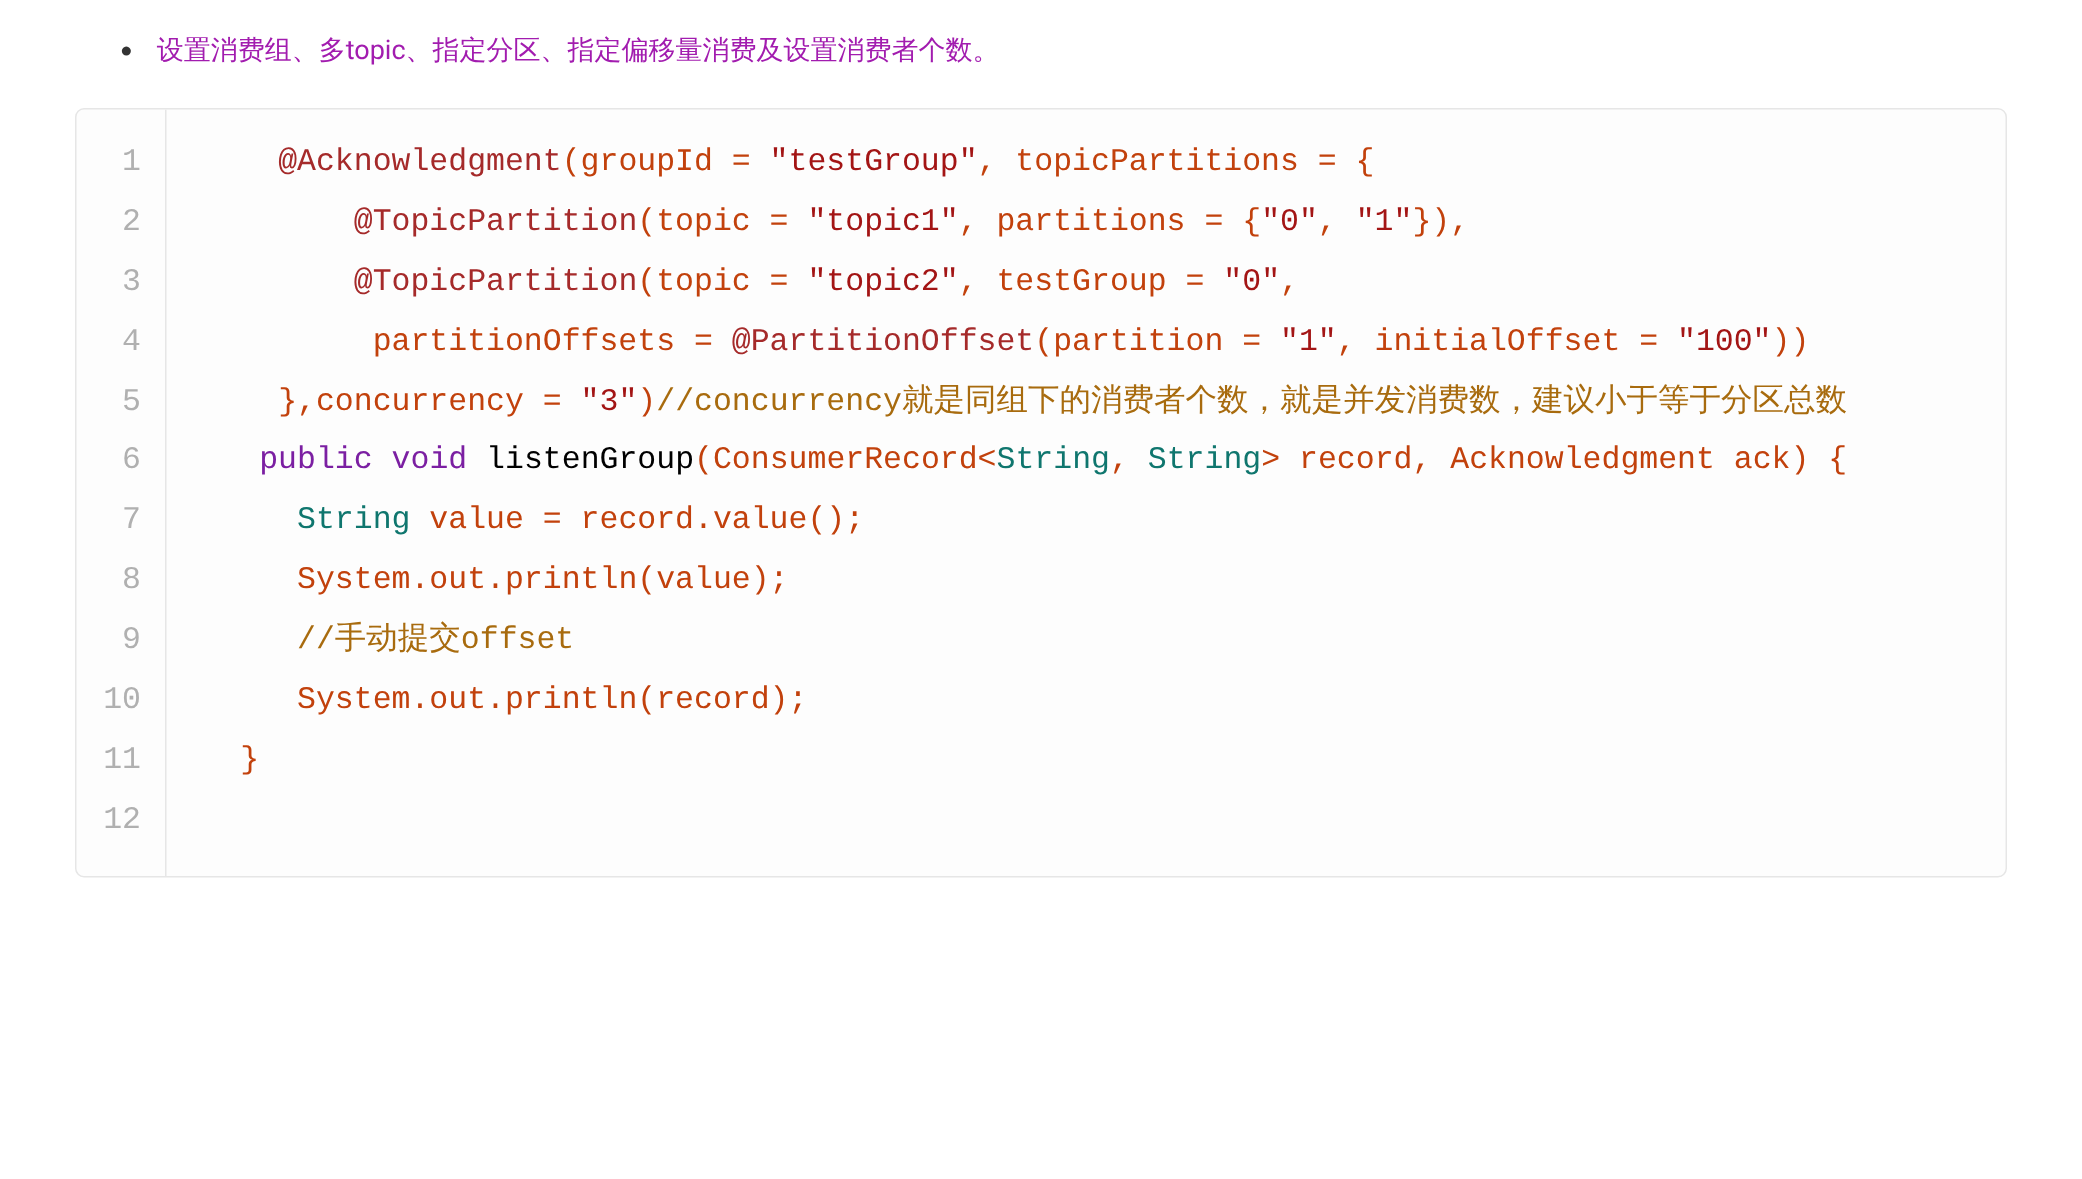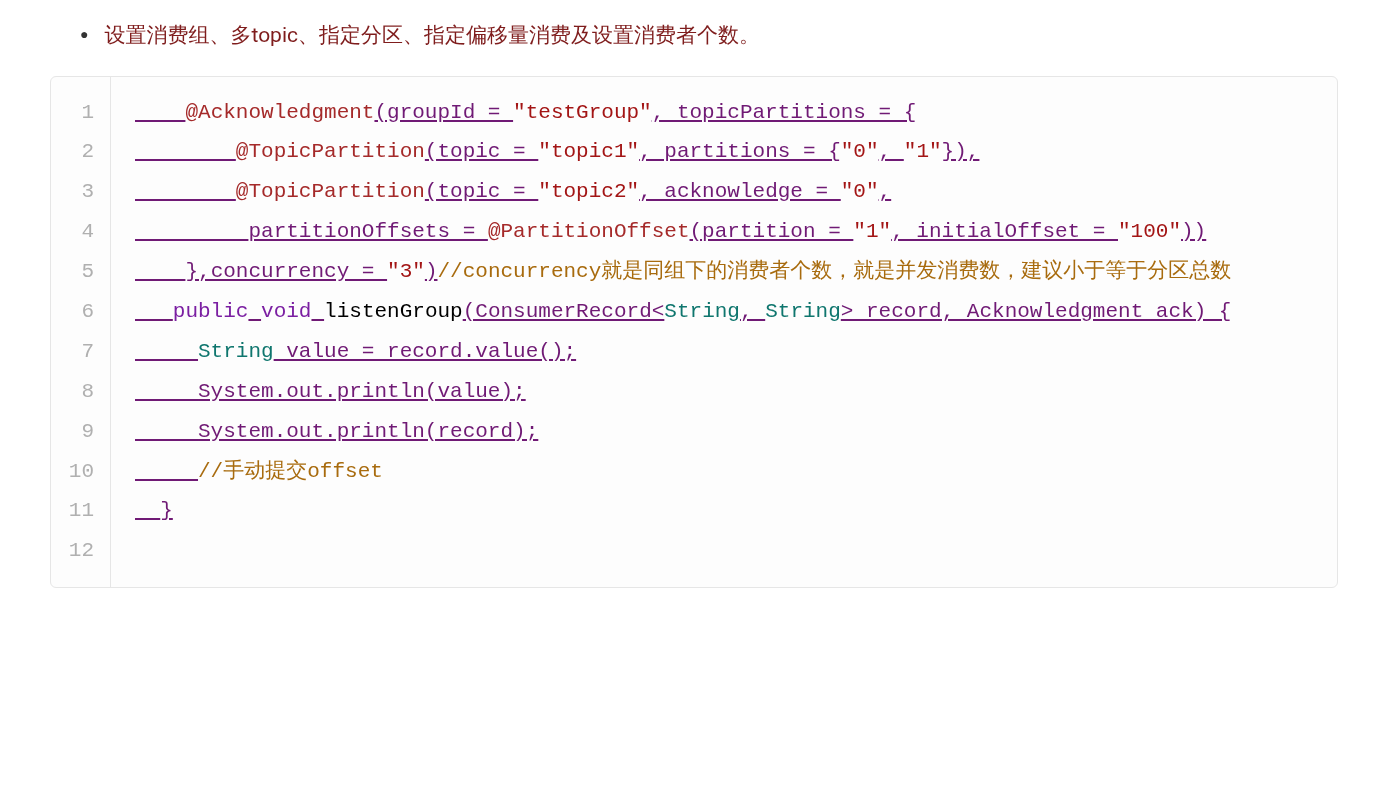--- a/index.html
+++ b/index.html
@@ -16,22 +16,22 @@
       margin-bottom: 24px;
       padding-left: 30px;
     }
     .bullet {
       margin-right: 16px;
       font-size: 14px;
       line-height: 28px;
       color: #333;
     }
     .bullet-text {
-      font-size: 21px;
-      color: #7f1d1d;
+      font-size: 18px;
+      color: #a21caf;
       line-height: 1.5;
     }
     .code-block {
       border: 1px solid #e6e6e6;
       border-radius: 6px;
       background: #fdfdfd;
       overflow: hidden;
       margin-top: 10px;
     }
     .code-content {
@@ -60,21 +60,21 @@
     .code-line {
       white-space: pre-wrap;
       word-break: break-all;
     }
     .tk-annotation { color: #a52a2a; }
     .tk-string { color: #a31515; }
     .tk-comment { color: #a86b0e; margin-top: 32px; }
     .tk-keyword { color: #7b1fa2; }
     .tk-type { color: #0f766e; }
     .tk-method { color: #000000; }
-    .tk-plain { color: #701a75; text-decoration: underline; }
+    .tk-plain { color: #c2410c; }
   </style>
 </head>
 <body>
 
 <div class="bullet-item">
   <span class="bullet">●</span>
   <span class="bullet-text">设置消费组、多topic、指定分区、指定偏移量消费及设置消费者个数。</span>
 </div>
 
 <div class="code-block">
@@ -89,24 +89,24 @@
         <div>7</div>
         <div>8</div>
         <div>9</div>
         <div>10</div>
         <div>11</div>
         <div>12</div>
       </div>
     <div class="code-lines" id="code-lines">
         <div class="code-line"><span class="tk-plain">    </span><span class="tk-annotation">@Acknowledgment</span><span class="tk-plain">(groupId = </span><span class="tk-string">"testGroup"</span><span class="tk-plain">, topicPartitions = {</span></div>
         <div class="code-line"><span class="tk-plain">        </span><span class="tk-annotation">@TopicPartition</span><span class="tk-plain">(topic = </span><span class="tk-string">"topic1"</span><span class="tk-plain">, partitions = {</span><span class="tk-string">"0"</span><span class="tk-plain">, </span><span class="tk-string">"1"</span><span class="tk-plain">}),</span></div>
-        <div class="code-line"><span class="tk-plain">        </span><span class="tk-annotation">@TopicPartition</span><span class="tk-plain">(topic = </span><span class="tk-string">"topic2"</span><span class="tk-plain">, acknowledge = </span><span class="tk-string">"0"</span><span class="tk-plain">,</span></div>
+        <div class="code-line"><span class="tk-plain">        </span><span class="tk-annotation">@TopicPartition</span><span class="tk-plain">(topic = </span><span class="tk-string">"topic2"</span><span class="tk-plain">, testGroup = </span><span class="tk-string">"0"</span><span class="tk-plain">,</span></div>
         <div class="code-line"><span class="tk-plain">         partitionOffsets = </span><span class="tk-annotation">@PartitionOffset</span><span class="tk-plain">(partition = </span><span class="tk-string">"1"</span><span class="tk-plain">, initialOffset = </span><span class="tk-string">"100"</span><span class="tk-plain">))</span></div>
         <div class="code-line"><span class="tk-plain">    },concurrency = </span><span class="tk-string">"3"</span><span class="tk-plain">)</span><span class="tk-comment">//concurrency就是同组下的消费者个数，就是并发消费数，建议小于等于分区总数</span></div>
         <div class="code-line"><span class="tk-plain">   </span><span class="tk-keyword">public</span><span class="tk-plain"> </span><span class="tk-keyword">void</span><span class="tk-plain"> </span><span class="tk-method">listenGroup</span><span class="tk-plain">(ConsumerRecord&lt;</span><span class="tk-type">String</span><span class="tk-plain">, </span><span class="tk-type">String</span><span class="tk-plain">&gt; record, Acknowledgment ack) {</span></div>
         <div class="code-line"><span class="tk-plain">     </span><span class="tk-type">String</span><span class="tk-plain"> value = record.value();</span></div>
         <div class="code-line"><span class="tk-plain">     System.out.println(value);</span></div>
+        <div class="code-line"><span class="tk-plain">     </span><span class="tk-comment">//手动提交offset</span></div>
         <div class="code-line"><span class="tk-plain">     System.out.println(record);</span></div>
-        <div class="code-line"><span class="tk-plain">     </span><span class="tk-comment">//手动提交offset</span></div>
         <div class="code-line"><span class="tk-plain">  }</span></div>
       </div>
   </div>
 </div>
 
 </body></html>

